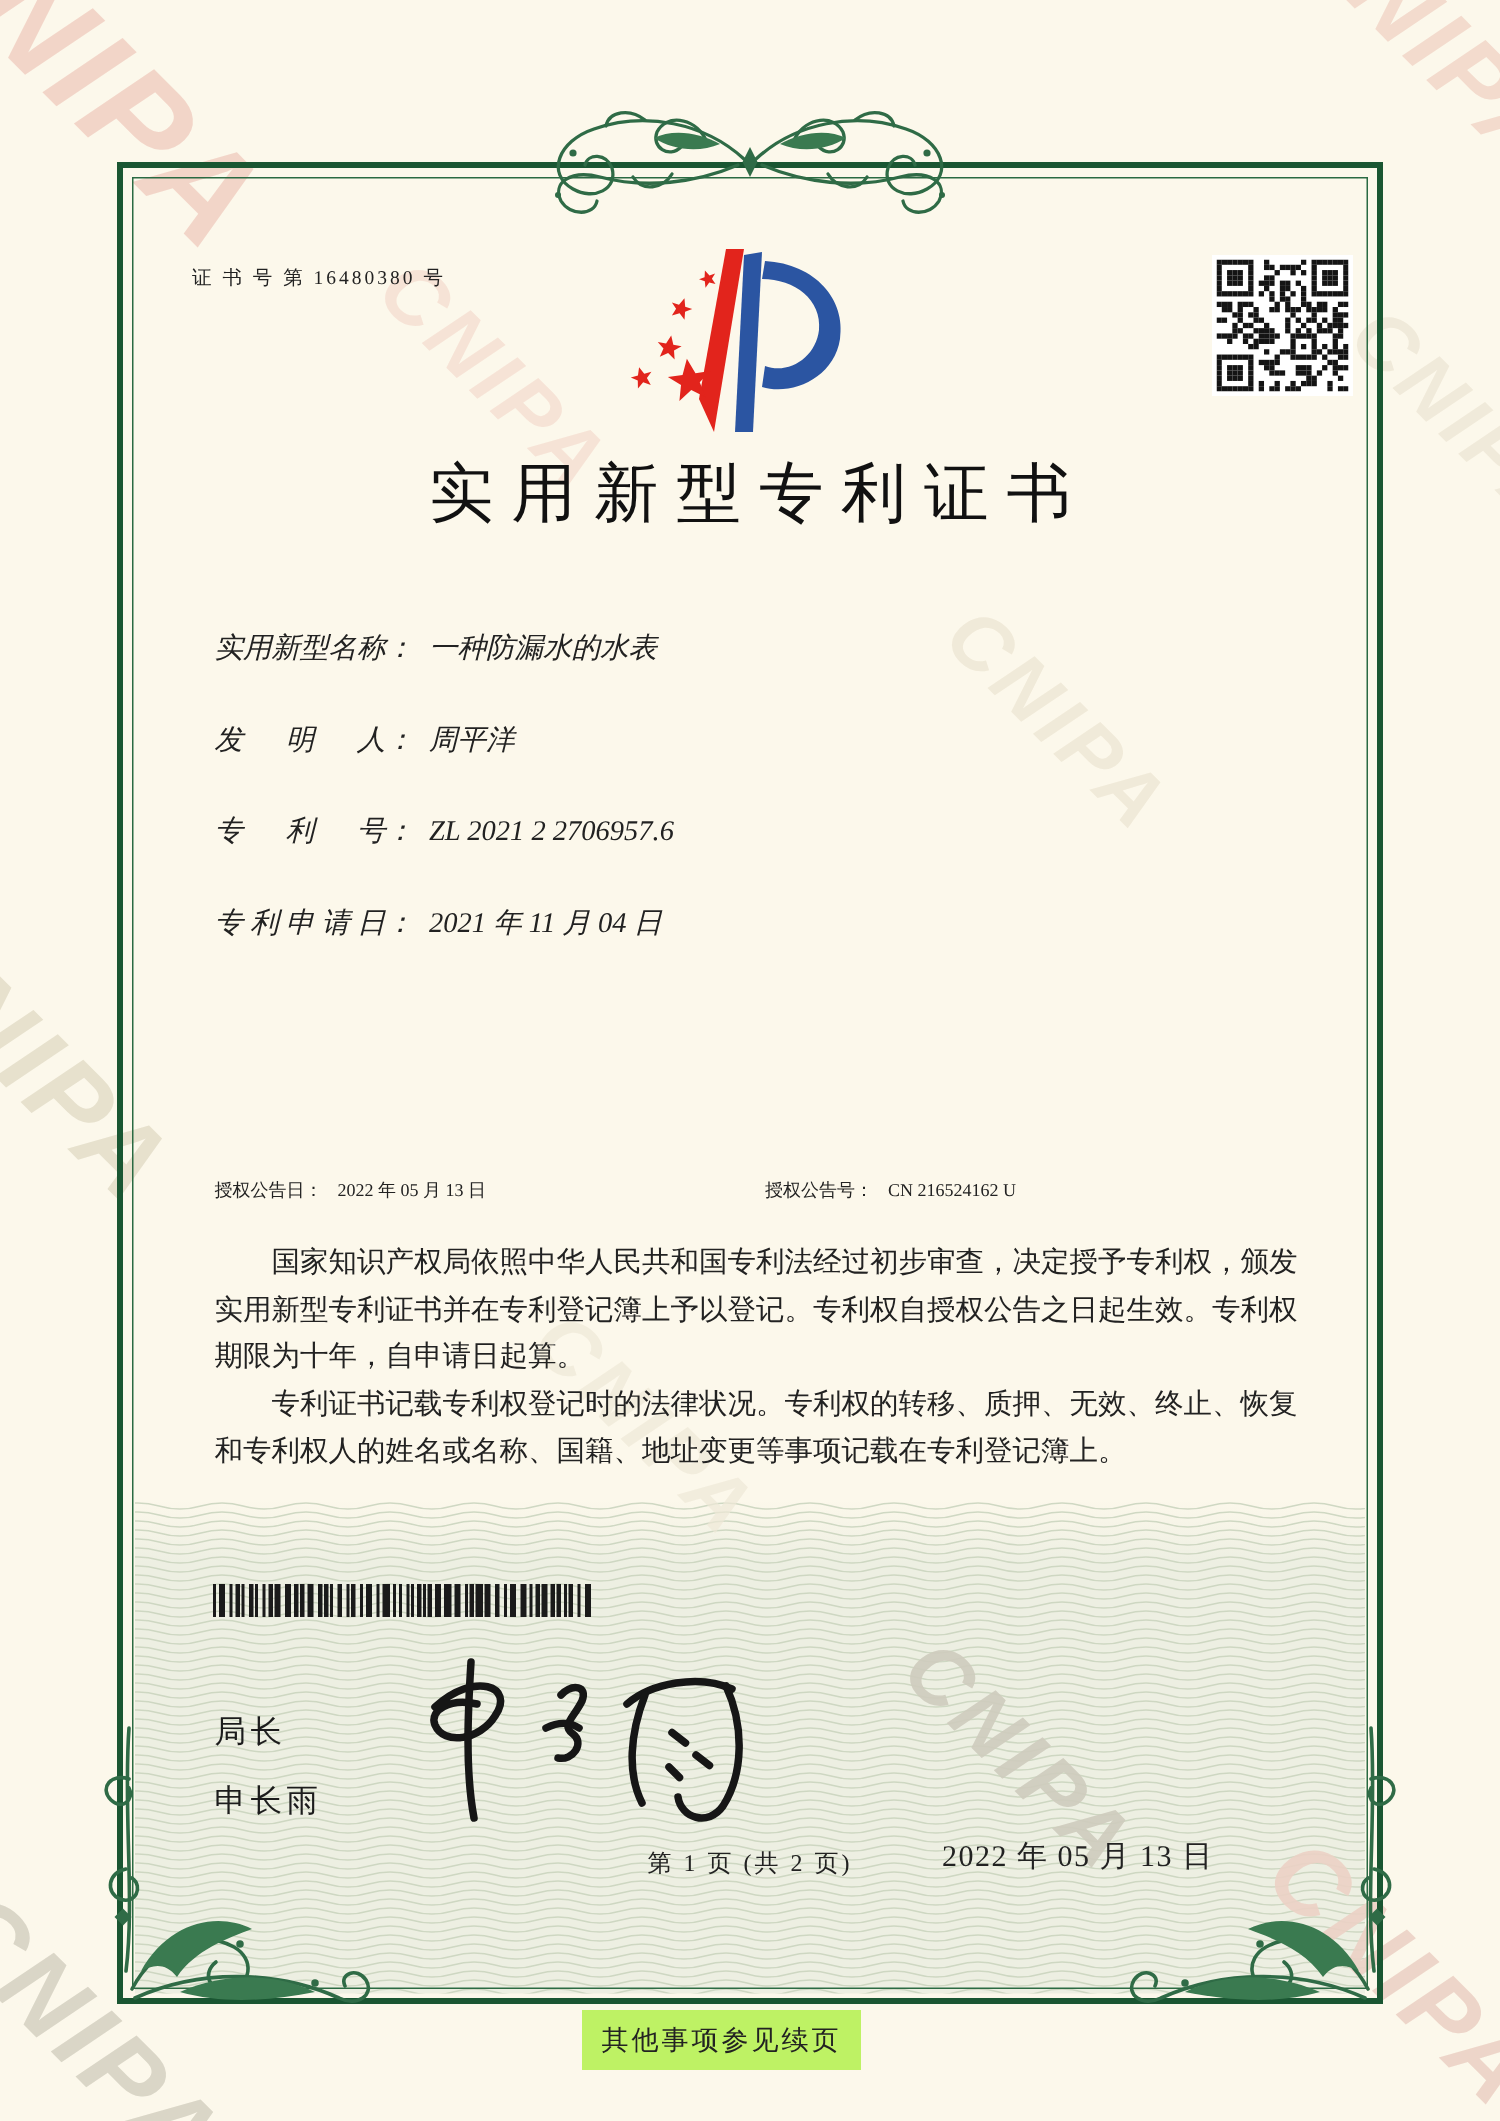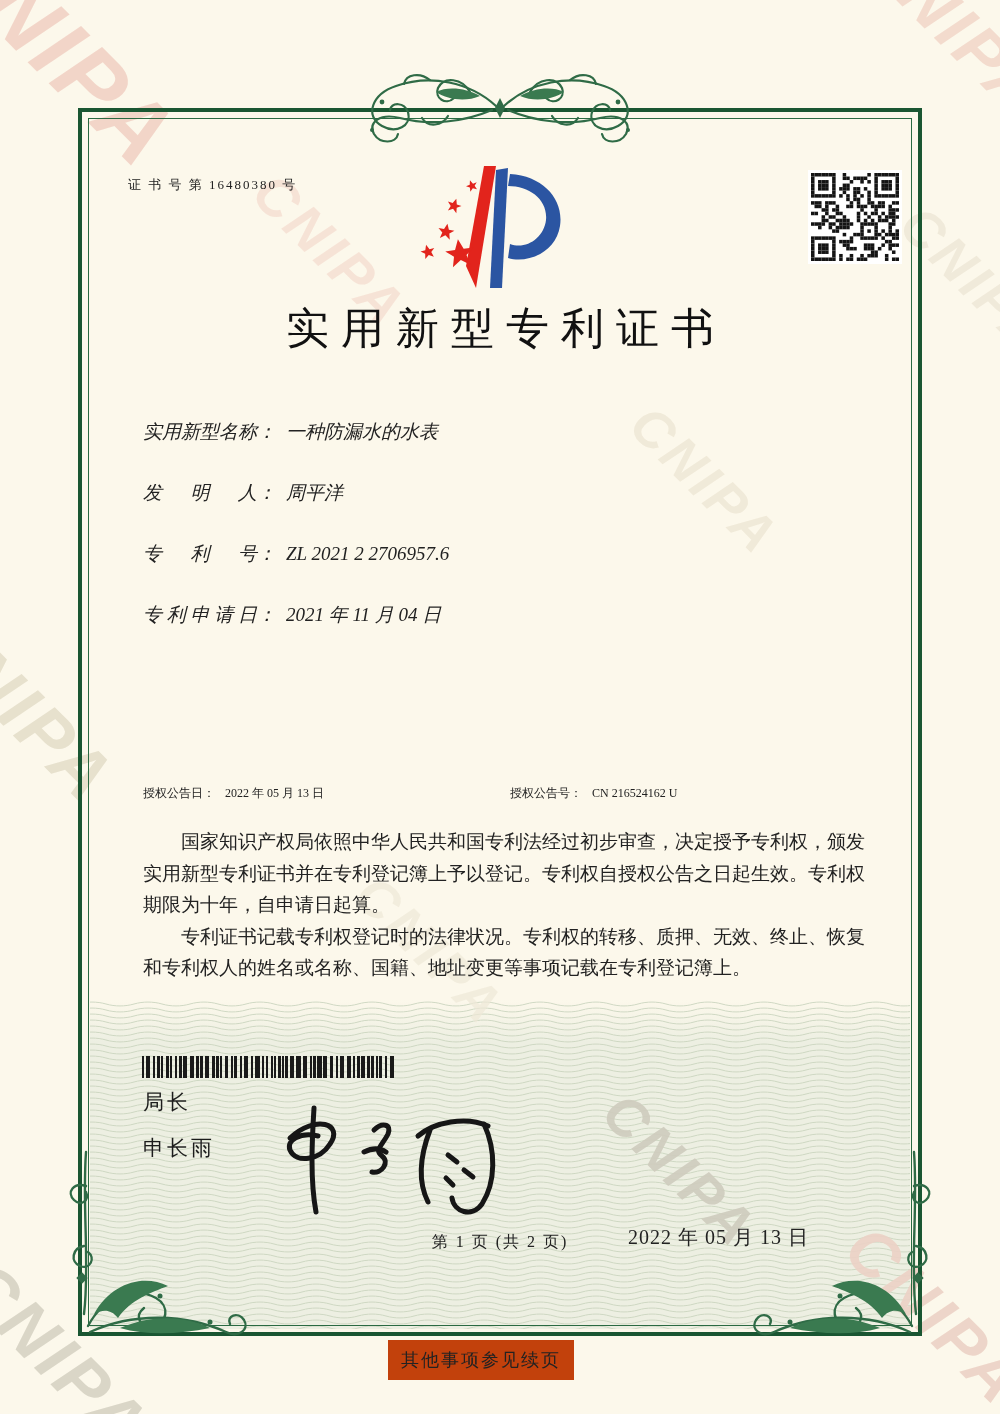--- a/index.html
+++ b/index.html
@@ -31,27 +31,27 @@
   .f-row{height:61px;font-style:italic;}
   .f-label{display:inline-block;width:114px;text-align:justify;text-align-last:justify;}
   .colon{margin-right:10px;}
   .grant{position:absolute;left:143px;top:785px;font-size:12px;width:760px;}
   .grant-right{position:absolute;left:367px;top:0;}
   
   .paras{position:absolute;left:143px;top:826px;width:722px;font-size:19px;line-height:31.5px;text-align:justify;}
   .paras p{margin:0;text-indent:2em;}
   
   .barcode{position:absolute;left:142px;top:1056px;}
-  .signer{position:absolute;left:143px;top:1088px;font-family:"Liberation Sans","DejaVu Sans",sans-serif;
+  .signer{position:absolute;left:143px;top:1140px;font-family:"Liberation Sans","DejaVu Sans",sans-serif;
       font-size:21px;letter-spacing:3px;color:#1c1c1c;}
   .signer div{margin-bottom:18px;}
   .signature{position:absolute;left:268px;top:1100px;}
   .sign-date{position:absolute;left:628px;top:1224px;font-size:20px;letter-spacing:1px;}
   .page-info{position:absolute;left:0;top:1232px;width:1000px;text-align:center;font-size:16px;letter-spacing:2px;}
-  .foot-note{position:absolute;left:388px;top:1340px;width:186px;height:40px;background:#c2410c;
+  .foot-note{position:absolute;left:388px;top:1340px;width:186px;height:40px;background:#bef264;
       text-align:center;line-height:40px;font-size:18px;letter-spacing:2px;}
 </style>
 </head>
 <body>
 
 <div class="page">
 
   <div class="band">
     <svg id="waves" width="820" height="329" stroke="#cbd5bf" stroke-width="1" fill="none" opacity="0.9">
         <path d="M -12 4 c 9 -2.6, 19 -2.6, 28 0 c 9 2.6, 19 2.6, 28 0 c 9 -2.6, 19 -2.6, 28 0 c 9 2.6, 19 2.6, 28 0 c 9 -2.6, 19 -2.6, 28 0 c 9 2.6, 19 2.6, 28 0 c 9 -2.6, 19 -2.6, 28 0 c 9 2.6, 19 2.6, 28 0 c 9 -2.6, 19 -2.6, 28 0 c 9 2.6, 19 2.6, 28 0 c 9 -2.6, 19 -2.6, 28 0 c 9 2.6, 19 2.6, 28 0 c 9 -2.6, 19 -2.6, 28 0 c 9 2.6, 19 2.6, 28 0 c 9 -2.6, 19 -2.6, 28 0 c 9 2.6, 19 2.6, 28 0 c 9 -2.6, 19 -2.6, 28 0 c 9 2.6, 19 2.6, 28 0 c 9 -2.6, 19 -2.6, 28 0 c 9 2.6, 19 2.6, 28 0 c 9 -2.6, 19 -2.6, 28 0 c 9 2.6, 19 2.6, 28 0 c 9 -2.6, 19 -2.6, 28 0 c 9 2.6, 19 2.6, 28 0 c 9 -2.6, 19 -2.6, 28 0 c 9 2.6, 19 2.6, 28 0 c 9 -2.6, 19 -2.6, 28 0 c 9 2.6, 19 2.6, 28 0 c 9 -2.6, 19 -2.6, 28 0 c 9 2.6, 19 2.6, 28 0 c 9 -2.6, 19 -2.6, 28 0 c 9 2.6, 19 2.6, 28 0"></path>

